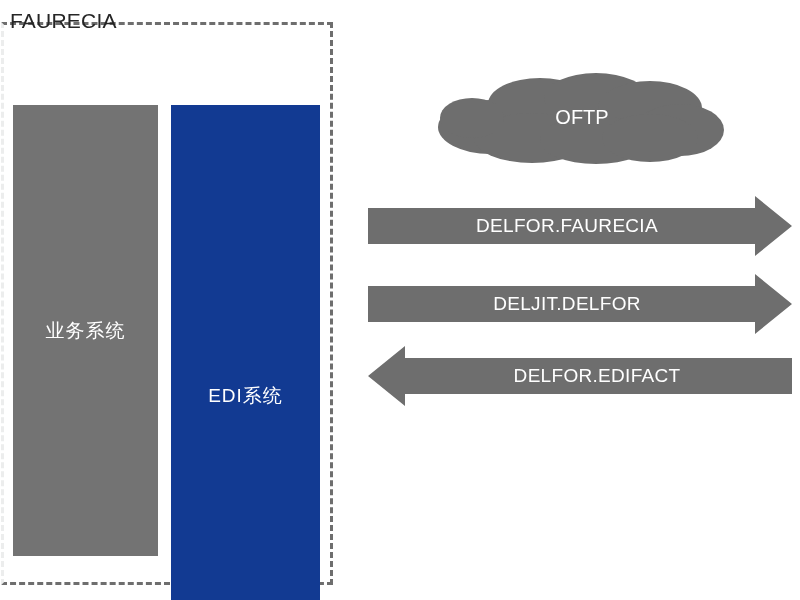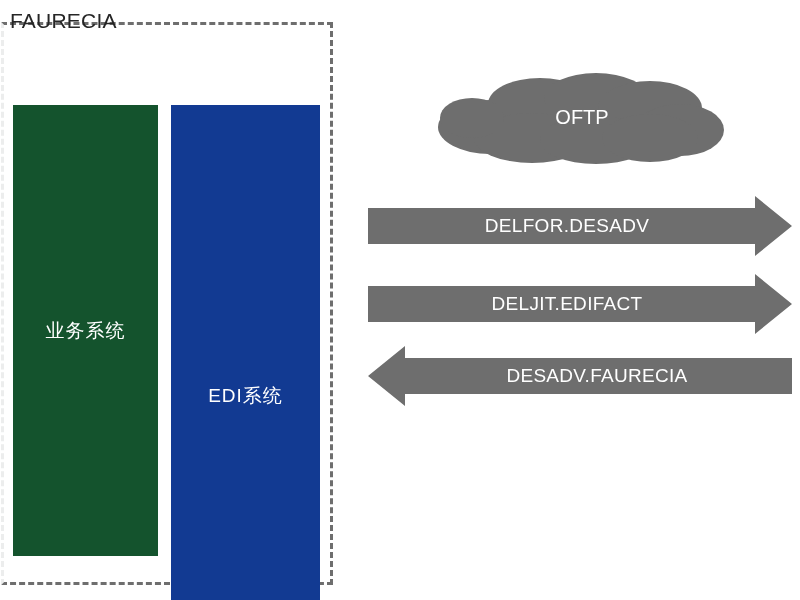--- a/index.html
+++ b/index.html
@@ -52,21 +52,21 @@
     color: #ffffff;
     font-size: 19px;
     letter-spacing: 1px;
     box-sizing: border-box;
   }
   #business-system-box {
     left: 13px;
     top: 105px;
     width: 145px;
     height: 451px;
-    background: #14532d;
+    background: #737373;
     text-align: center;
   }
   #edi-system-box {
     left: 171px;
     top: 105px;
     width: 149px;
     height: 581px;
     background: #123a92;
   }
 
@@ -181,30 +181,30 @@
     </svg>
     <div id="oftp-cloud-label">
       <span>OFTP</span>
     </div>
   </div>
 
   <div class="flow-arrow" id="arrow-delfor">
     <svg width="424" height="64" viewBox="0 0 424 64">
       <polygon points="0,14 387,14 387,2 424,32 387,62 387,50 0,50" fill="#6e6e6e"></polygon>
     </svg>
-    <div class="flow-arrow-label">DELFOR.DESADV</div>
+    <div class="flow-arrow-label">DELFOR.FAURECIA</div>
   </div>
 
   <div class="flow-arrow" id="arrow-deljit">
     <svg width="424" height="64" viewBox="0 0 424 64">
       <polygon points="0,14 387,14 387,2 424,32 387,62 387,50 0,50" fill="#6e6e6e"></polygon>
     </svg>
-    <div class="flow-arrow-label">DELJIT.EDIFACT</div>
+    <div class="flow-arrow-label">DELJIT.DELFOR</div>
   </div>
 
   <div class="flow-arrow" id="arrow-desadv">
     <svg width="424" height="64" viewBox="0 0 424 64">
       <polygon points="424,14 37,14 37,2 0,32 37,62 37,50 424,50" fill="#6e6e6e"></polygon>
     </svg>
-    <div class="flow-arrow-label">DESADV.FAURECIA</div>
+    <div class="flow-arrow-label">DELFOR.EDIFACT</div>
   </div>
 
 </div>
 
 </body></html>

